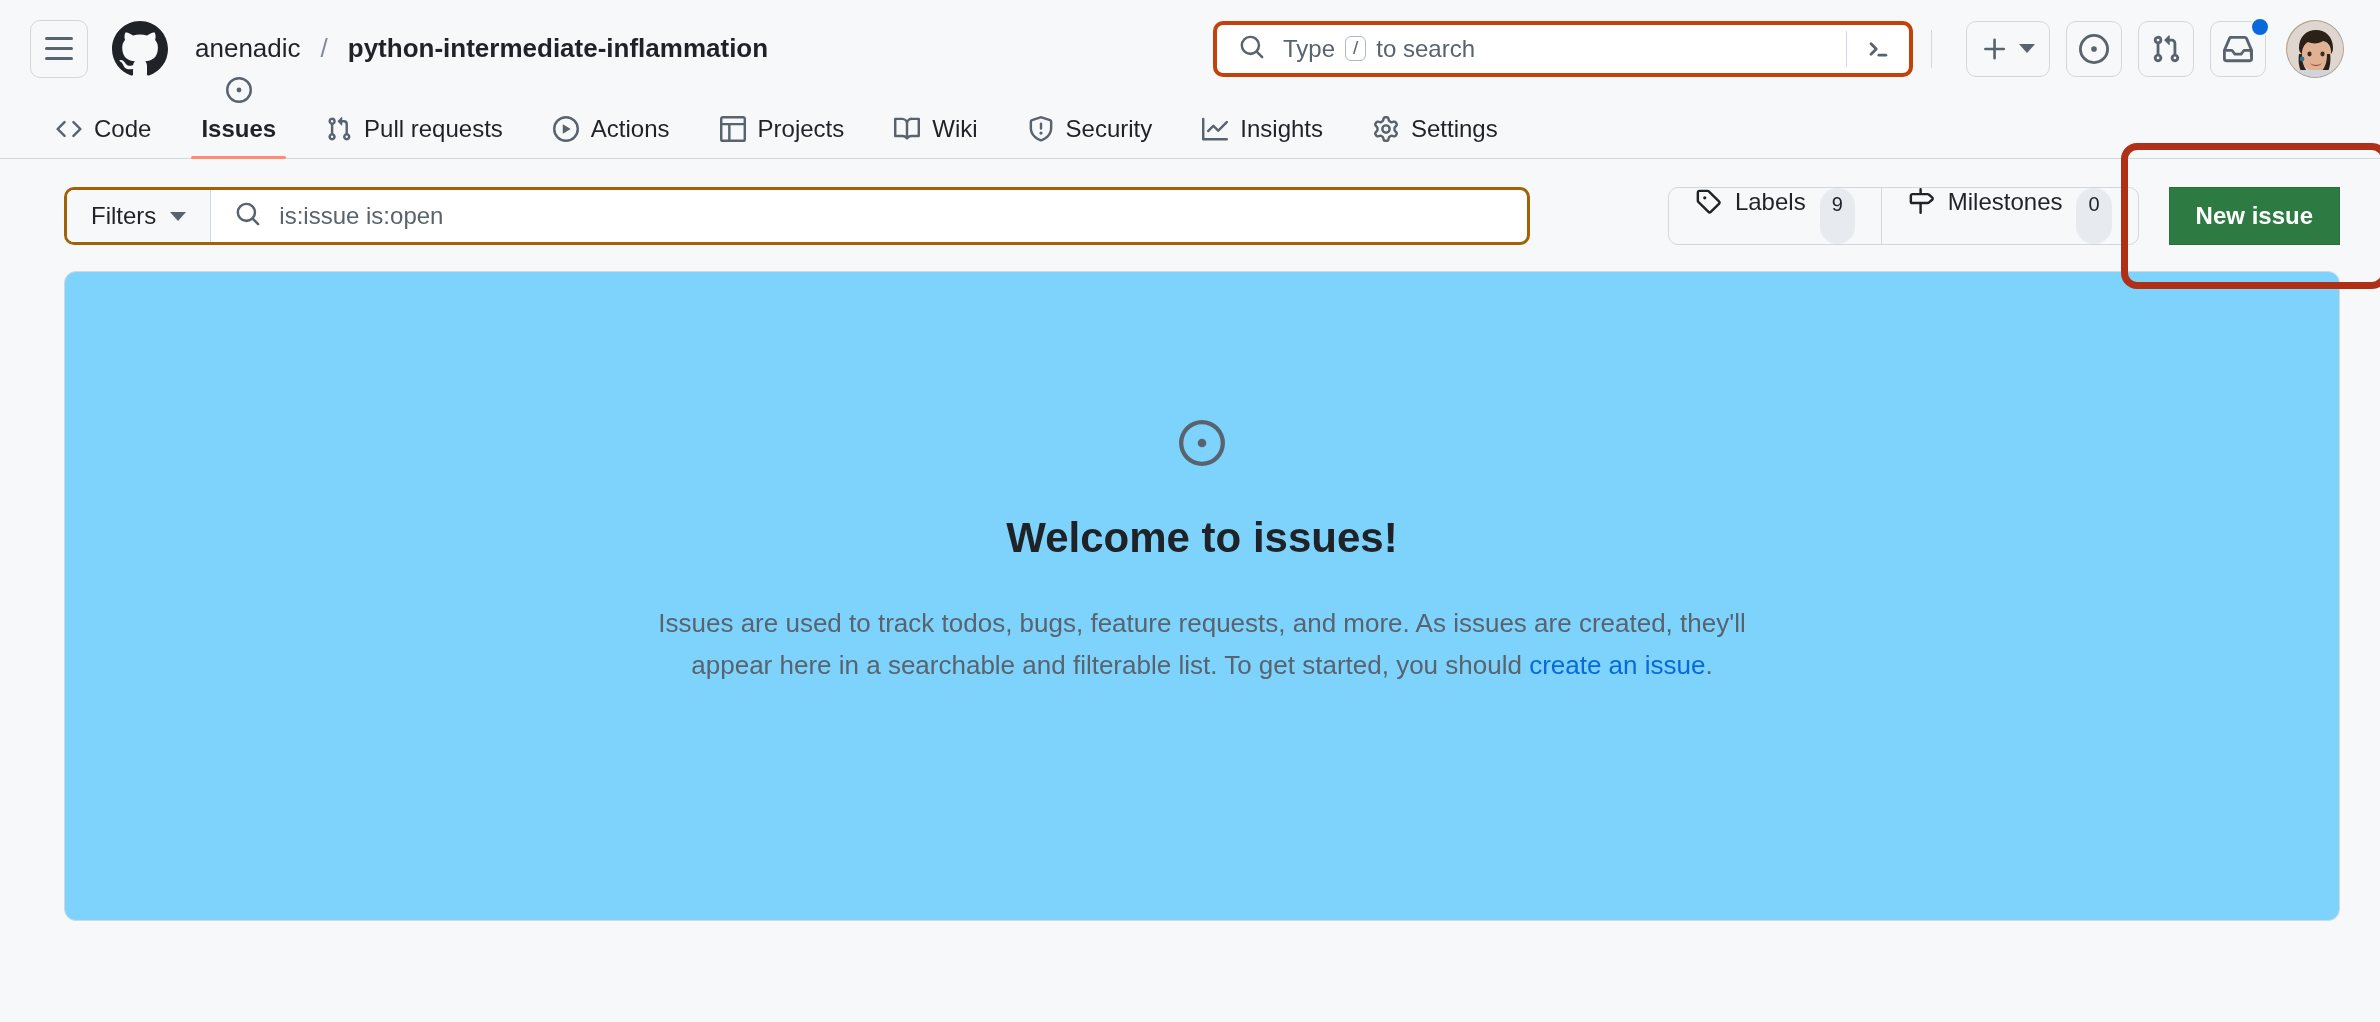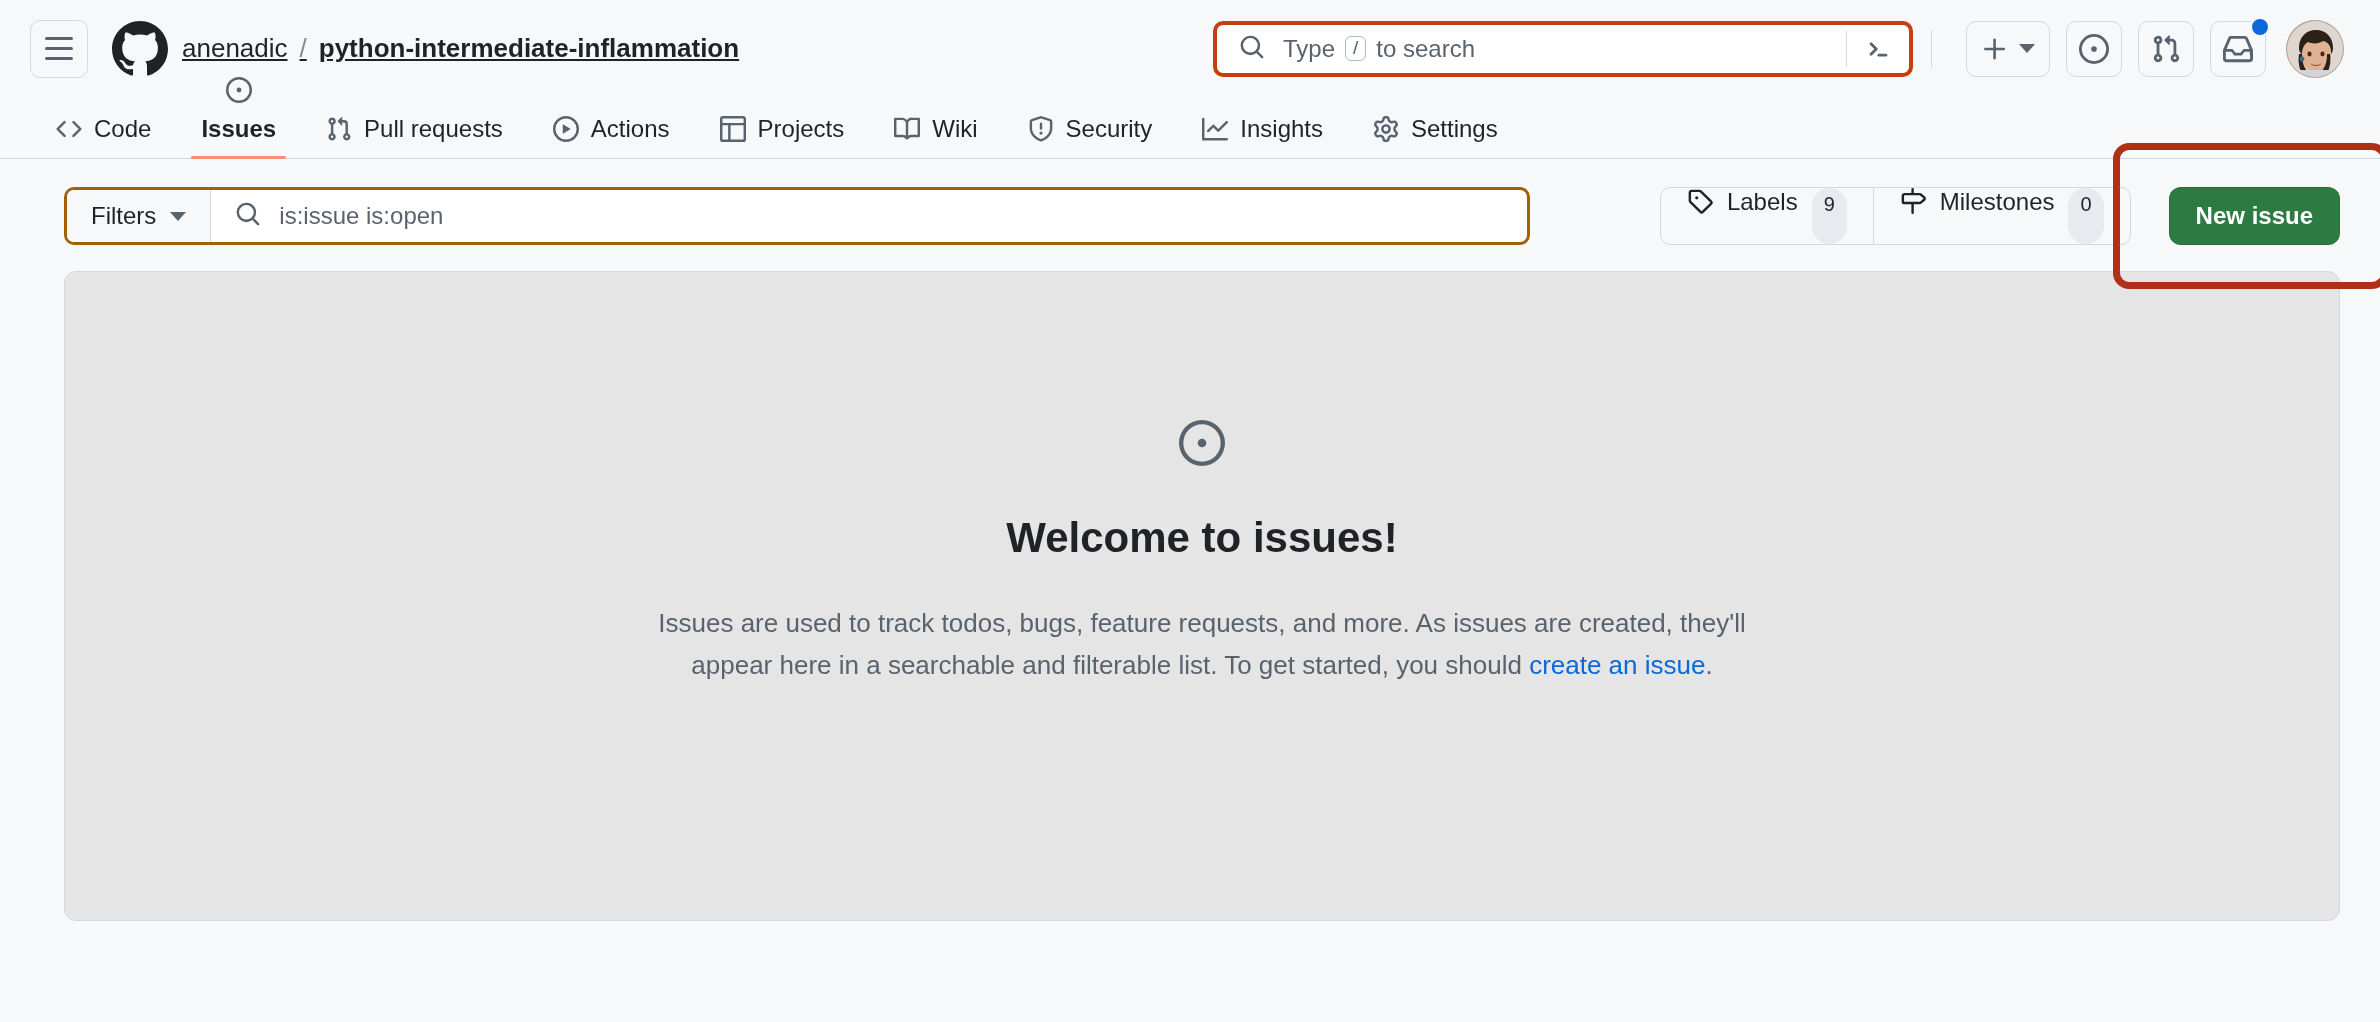--- a/index.html
+++ b/index.html
@@ -30,26 +30,25 @@
     gap: 7px;
     cursor: pointer;
     flex: none;
   }
   .hamburger-btn span {
     display: block; width: 28px; height: 3px;
     background: #59636e; border-radius: 2px;
   }
   .gh-logo { margin-left: 24px; flex: none; display:flex; align-items:center; }
   .breadcrumb {
-    margin-left: 14px;
+    margin-left: 27px;
     display: flex; align-items: center;
     font-size: 26px;
-    gap: 12px;
+    gap: 20px;
     white-space: nowrap;
-    text-decoration: underline;
   }
   .breadcrumb .owner { color: #1f2328; }
   .breadcrumb .sep { color: #818b98; font-size: 26px; }
   .breadcrumb .repo { color: #1f2328; font-weight: bold; }
 
   .header-right {
     margin-left: auto;
     display: flex; align-items: center;
     gap: 0;
   }
@@ -229,43 +228,42 @@
   .new-issue-wrap {
     position: relative;
     margin-left: 30px;
   }
   .new-issue-btn {
     background: #2d7b42;
     color: #fff;
     font-size: 24px;
     font-weight: bold;
     border: 1px solid rgba(31,35,40,0.15);
-    border-radius: 12px;
+    border-radius: 0;
     padding: 0 26px;
     height: 58px;
     display: flex; align-items: center;
     cursor: pointer;
     white-space: nowrap;
-    margin-left: 8px;
   }
   .annot-box {
     position: absolute;
     border: 7px solid #b02f17;
     border-radius: 16px;
     pointer-events: none;
     top: -44px; bottom: -44px;
     left: -48px; right: -48px;
   }
 
   
   .issues-panel {
     margin: 26px 40px 0 64px;
     border: 1px solid #d1d9e0;
     border-radius: 12px;
-    background: #e5e5e5;
+    background: #7dd3fc;
     height: 650px;
     display: flex;
     flex-direction: column;
     align-items: center;
     justify-content: flex-start;
     padding-top: 148px;
   }
   .empty-icon { margin-bottom: 44px; }
   .empty-title {
     font-size: 42px;

